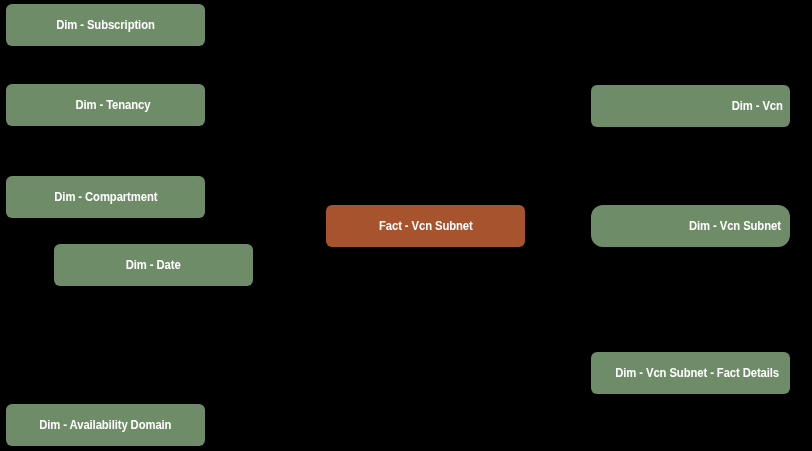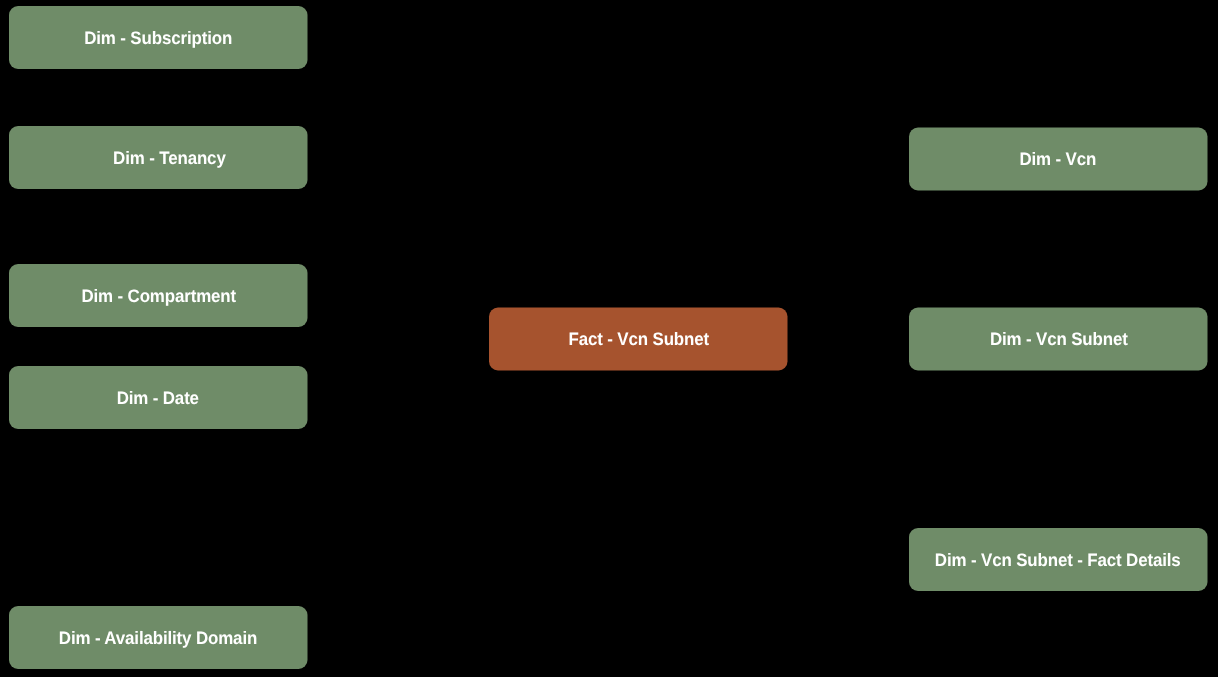--- a/index.html
+++ b/index.html
@@ -45,32 +45,32 @@
   }
   .node.dim {
     background: #6f8c68;
   }
   .node.fact {
     background: #a6532e;
   }
   
   .col-left   { left: 6px; }
   .col-center { left: 326px; justify-content: center; }
-  .col-right  { left: 606px; }
+  .col-right  { left: 591px; justify-content: flex-end; }
   
   .row-1 { top: 4px; }
   .row-2 { top: 84px; padding-left: 21px; }
   .row-3 { top: 176px; }
-  .row-4 { top: 244px; }
+  .row-4 { top: 244px; margin-left: 48px; }
   .row-5 { top: 324px; }
   .row-6 { top: 404px; }
   
   .row-fact { top: 205px; }
   .row-r2 { top: 85px; }
-  .row-r3 { top: 205px; }
+  .row-r3 { top: 205px; border-radius: 12px; }
   .row-r5 { top: 325px; margin-top: 27px; }
 </style>
 </head>
 <body>
 
 <div id="canvas">
 
   <div class="node dim col-left row-1">
     <span class="node-label">Dim - Subscription</span>
   </div>

